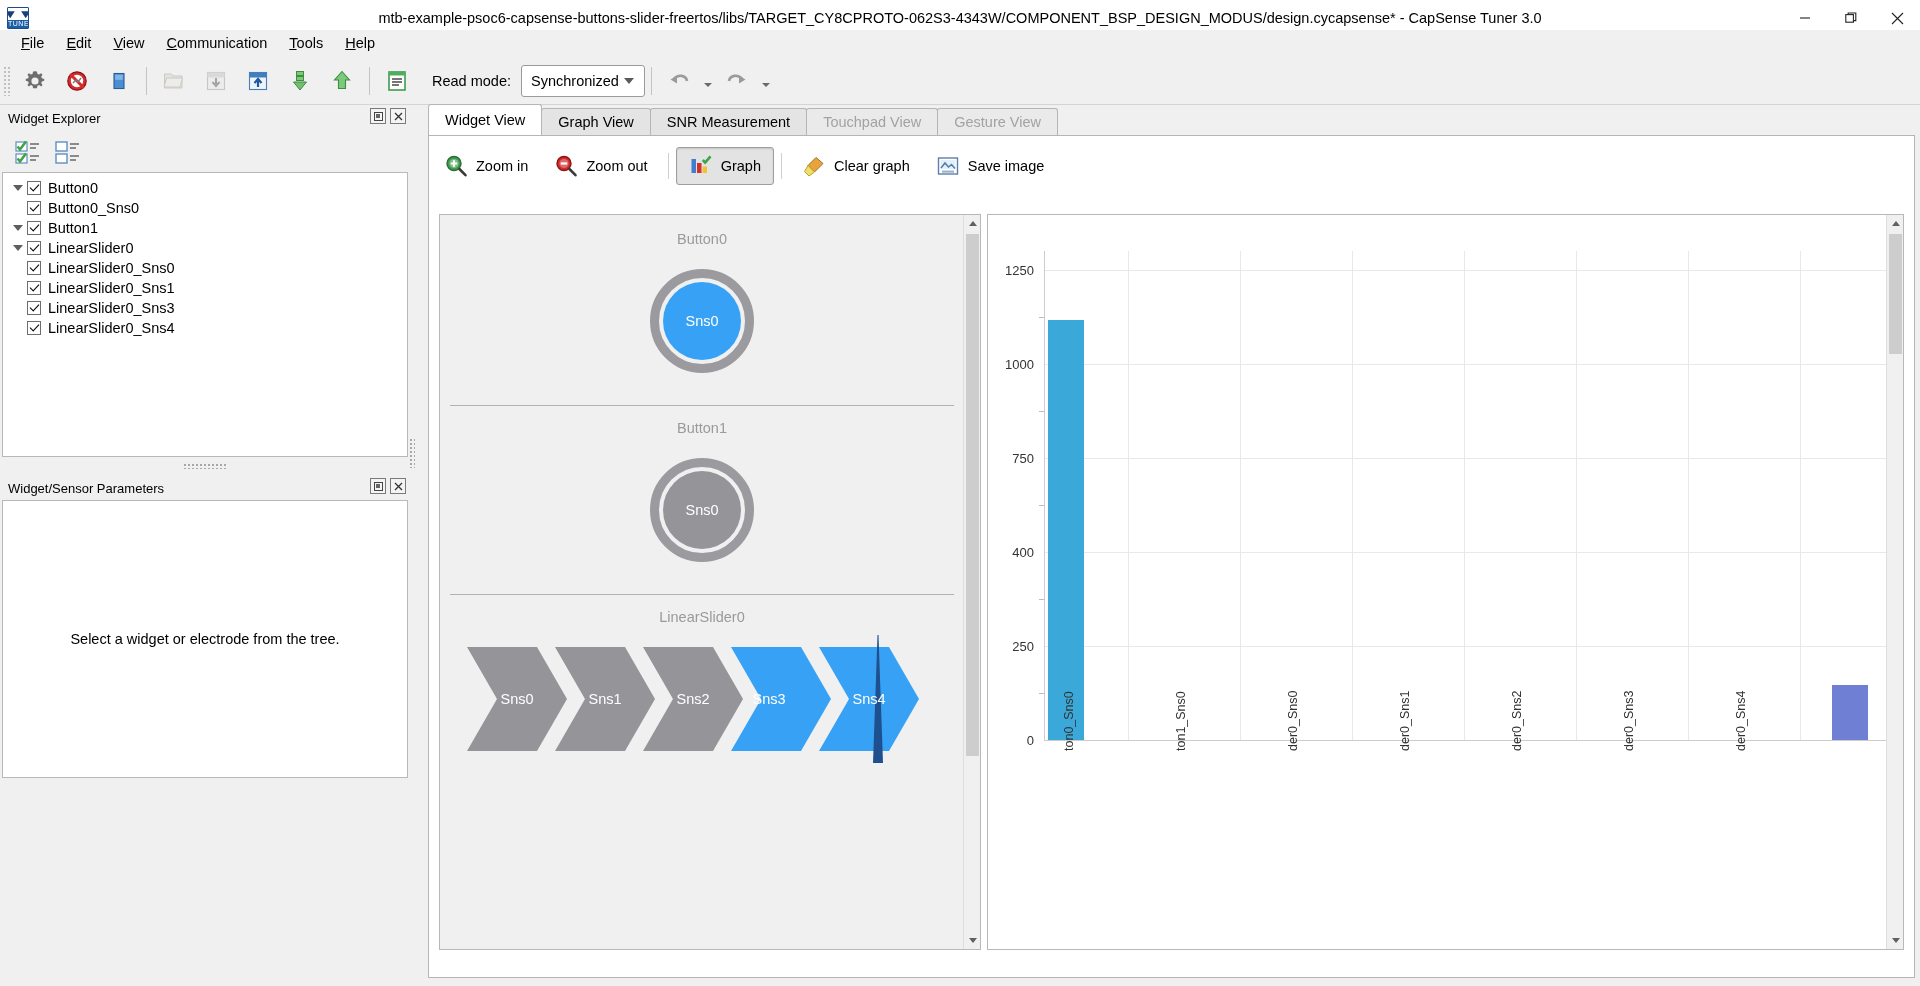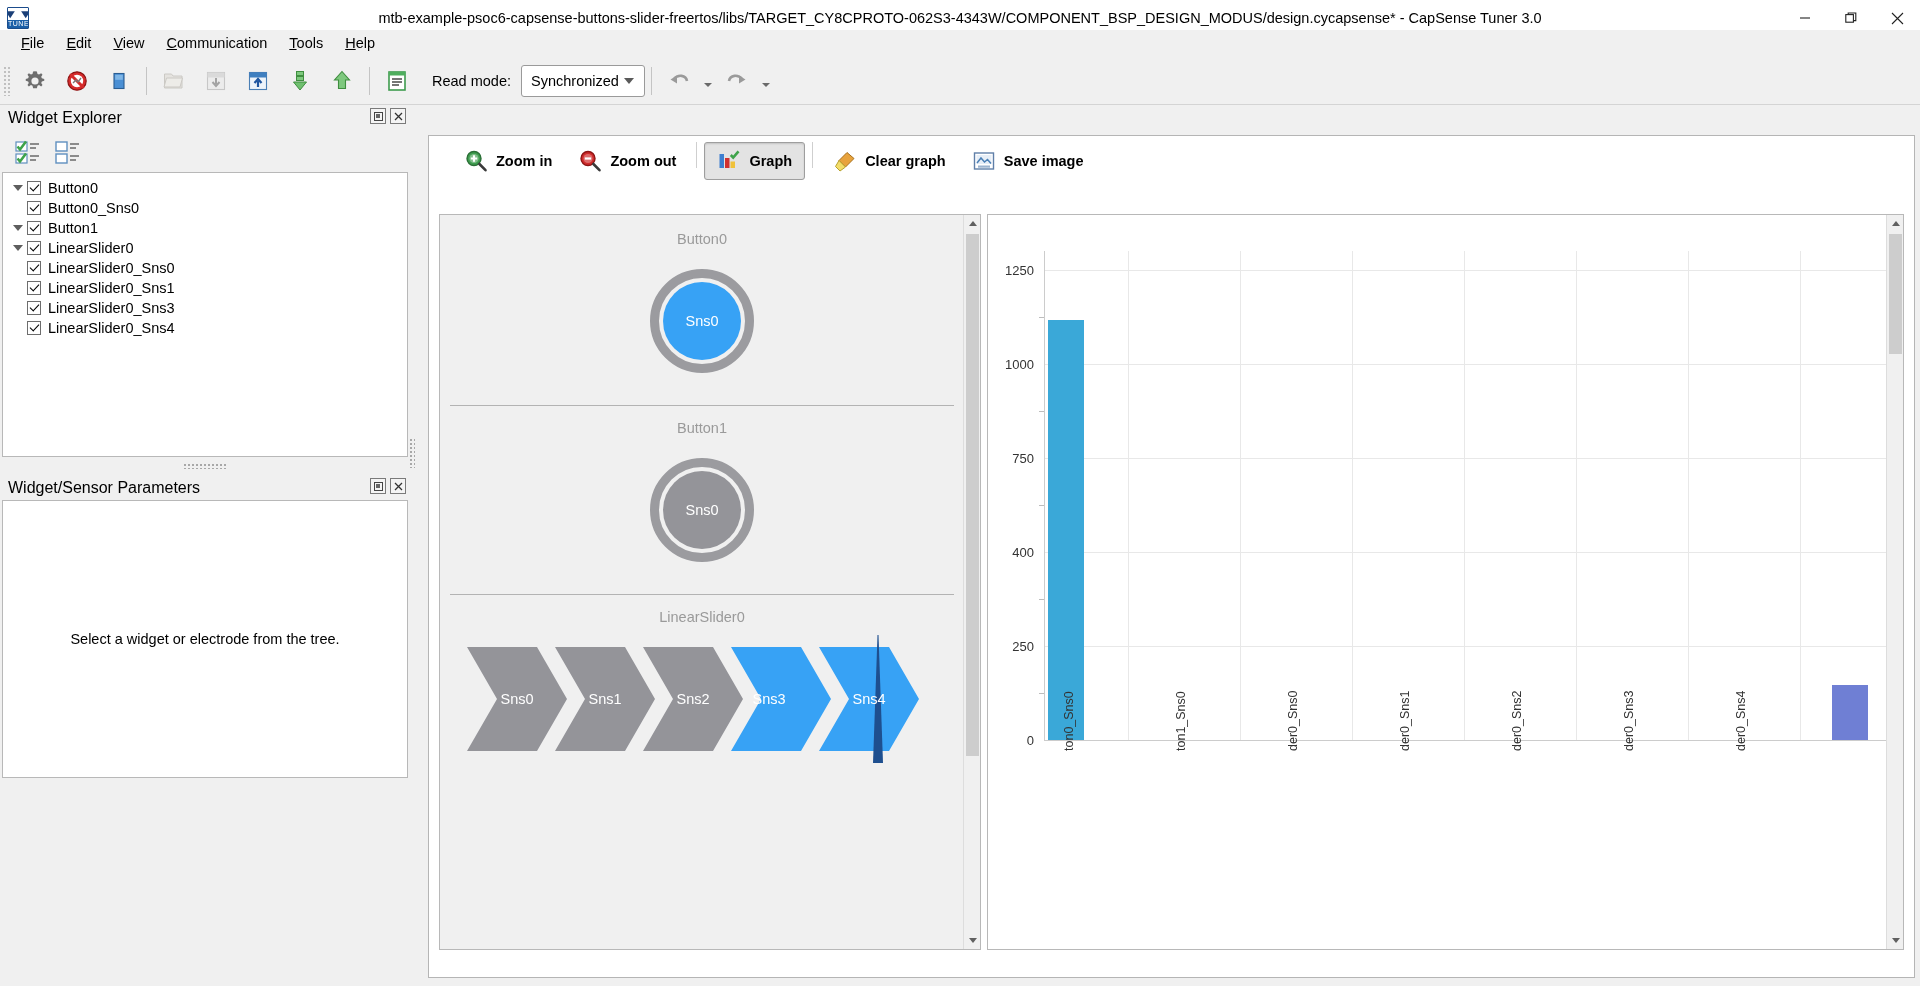--- a/index.html
+++ b/index.html
@@ -89,21 +89,21 @@
   .tb-split .arrow-part {
     width: 16px; height: 40px; display: flex; align-items: flex-end; justify-content: center;
     padding-bottom: 14px;
   }
   .mini-caret { width: 0; height: 0; border-left: 4px solid transparent;
     border-right: 4px solid transparent; border-top: 4.5px solid #6a6a6a; }
 
   
   .dock-title {
     position: absolute; height: 26px; display: flex; align-items: center;
-    font-size: 16px; color: #000;
+    font-size: 13px; color: #000;
   }
   .dock-btns { position: absolute; display: flex; gap: 4px; align-items: center; }
   .dock-btn {
     width: 16px; height: 16px; border: 1px solid #7a7a7a; background: #f4f4f4;
     display: flex; align-items: center; justify-content: center;
     font-size: 10px; color: #333; line-height: 1;
   }
 
   .we-toolbar { position: absolute; left: 6px; top: 133px; width: 400px; height: 40px; display: flex; gap: 6px; align-items: center; padding-left: 6px; }
   .we-tb-btn { width: 34px; height: 32px; display: flex; align-items: center; justify-content: center; border: 1px solid transparent; border-radius: 2px; }
@@ -167,21 +167,21 @@
     background: #ffffff; height: 31px; z-index: 3; color: #000;
     border-color: #b5b5b5;
   }
   .tab.disabled { color: #a2a2a2; background: #eaeaea; }
 
   .content-card {
     position: absolute; left: 8px; top: 30px; width: 1487px; height: 843px;
     background: #ffffff; border: 1px solid #b5b5b5;
   }
 
-  .gtoolbar { position: absolute; left: 0px; top: 6px; height: 48px; display: flex; align-items: flex-start; padding-left: 22px; font-weight: bold; }
+  .gtoolbar { position: absolute; left: 0px; top: 6px; height: 48px; display: flex; align-items: center; padding-left: 2px; }
   .gt-btn {
     height: 38px; display: flex; align-items: center; gap: 8px; padding: 0 12px;
     font-size: 14.5px; color: #000; border: 1px solid transparent; border-radius: 3px;
     white-space: nowrap;
   }
   .gt-btn.toggled { background: #e3e3e3; border: 1px solid #9e9e9e; box-shadow: inset 0 1px 2px rgba(0,0,0,.14); }
   .gt-sep { width: 1px; height: 26px; background: #cfcfcf; margin: 0 7px; }
 
   .panels-row { position: absolute; left: 10px; top: 78px; right: 10px; bottom: 10px; display: flex; }
 
@@ -503,20 +503,37 @@
           <path d="M1 1 L8 8 M8 1 L1 8" stroke="#333" stroke-width="1.3"></path>
         </svg>
     </div>
   </div>
   <div class="params-panel">
     <div class="params-msg">Select a widget or electrode from the tree.</div>
   </div>
 
   <div class="rightpane">
 
+    <div class="tabstrip">
+      <div class="tab active">
+          <span>Widget View</span>
+        </div>
+      <div class="tab">
+          <span>Graph View</span>
+        </div>
+      <div class="tab">
+          <span>SNR Measurement</span>
+        </div>
+      <div class="tab disabled">
+          <span>Touchpad View</span>
+        </div>
+      <div class="tab disabled">
+          <span>Gesture View</span>
+        </div>
+    </div>
 
     <div class="content-card">
 
       <div class="gtoolbar">
         <div class="gt-btn">
           <svg width="24" height="24" viewBox="0 0 24 24">
             <circle cx="10" cy="9.5" r="7" fill="#3e9c4e" stroke="#2a6e36" stroke-width="1.4"></circle>
             <circle cx="10" cy="9.5" r="4.6" fill="#ffffff" opacity=".35"></circle>
             <path d="M10 6.3 v6.4 M6.8 9.5 h6.4" stroke="#ffffff" stroke-width="2.2"></path>
             <path d="M15.4 15 L21.5 21.2" stroke="#3a3a3a" stroke-width="2.6" stroke-linecap="round"></path>

